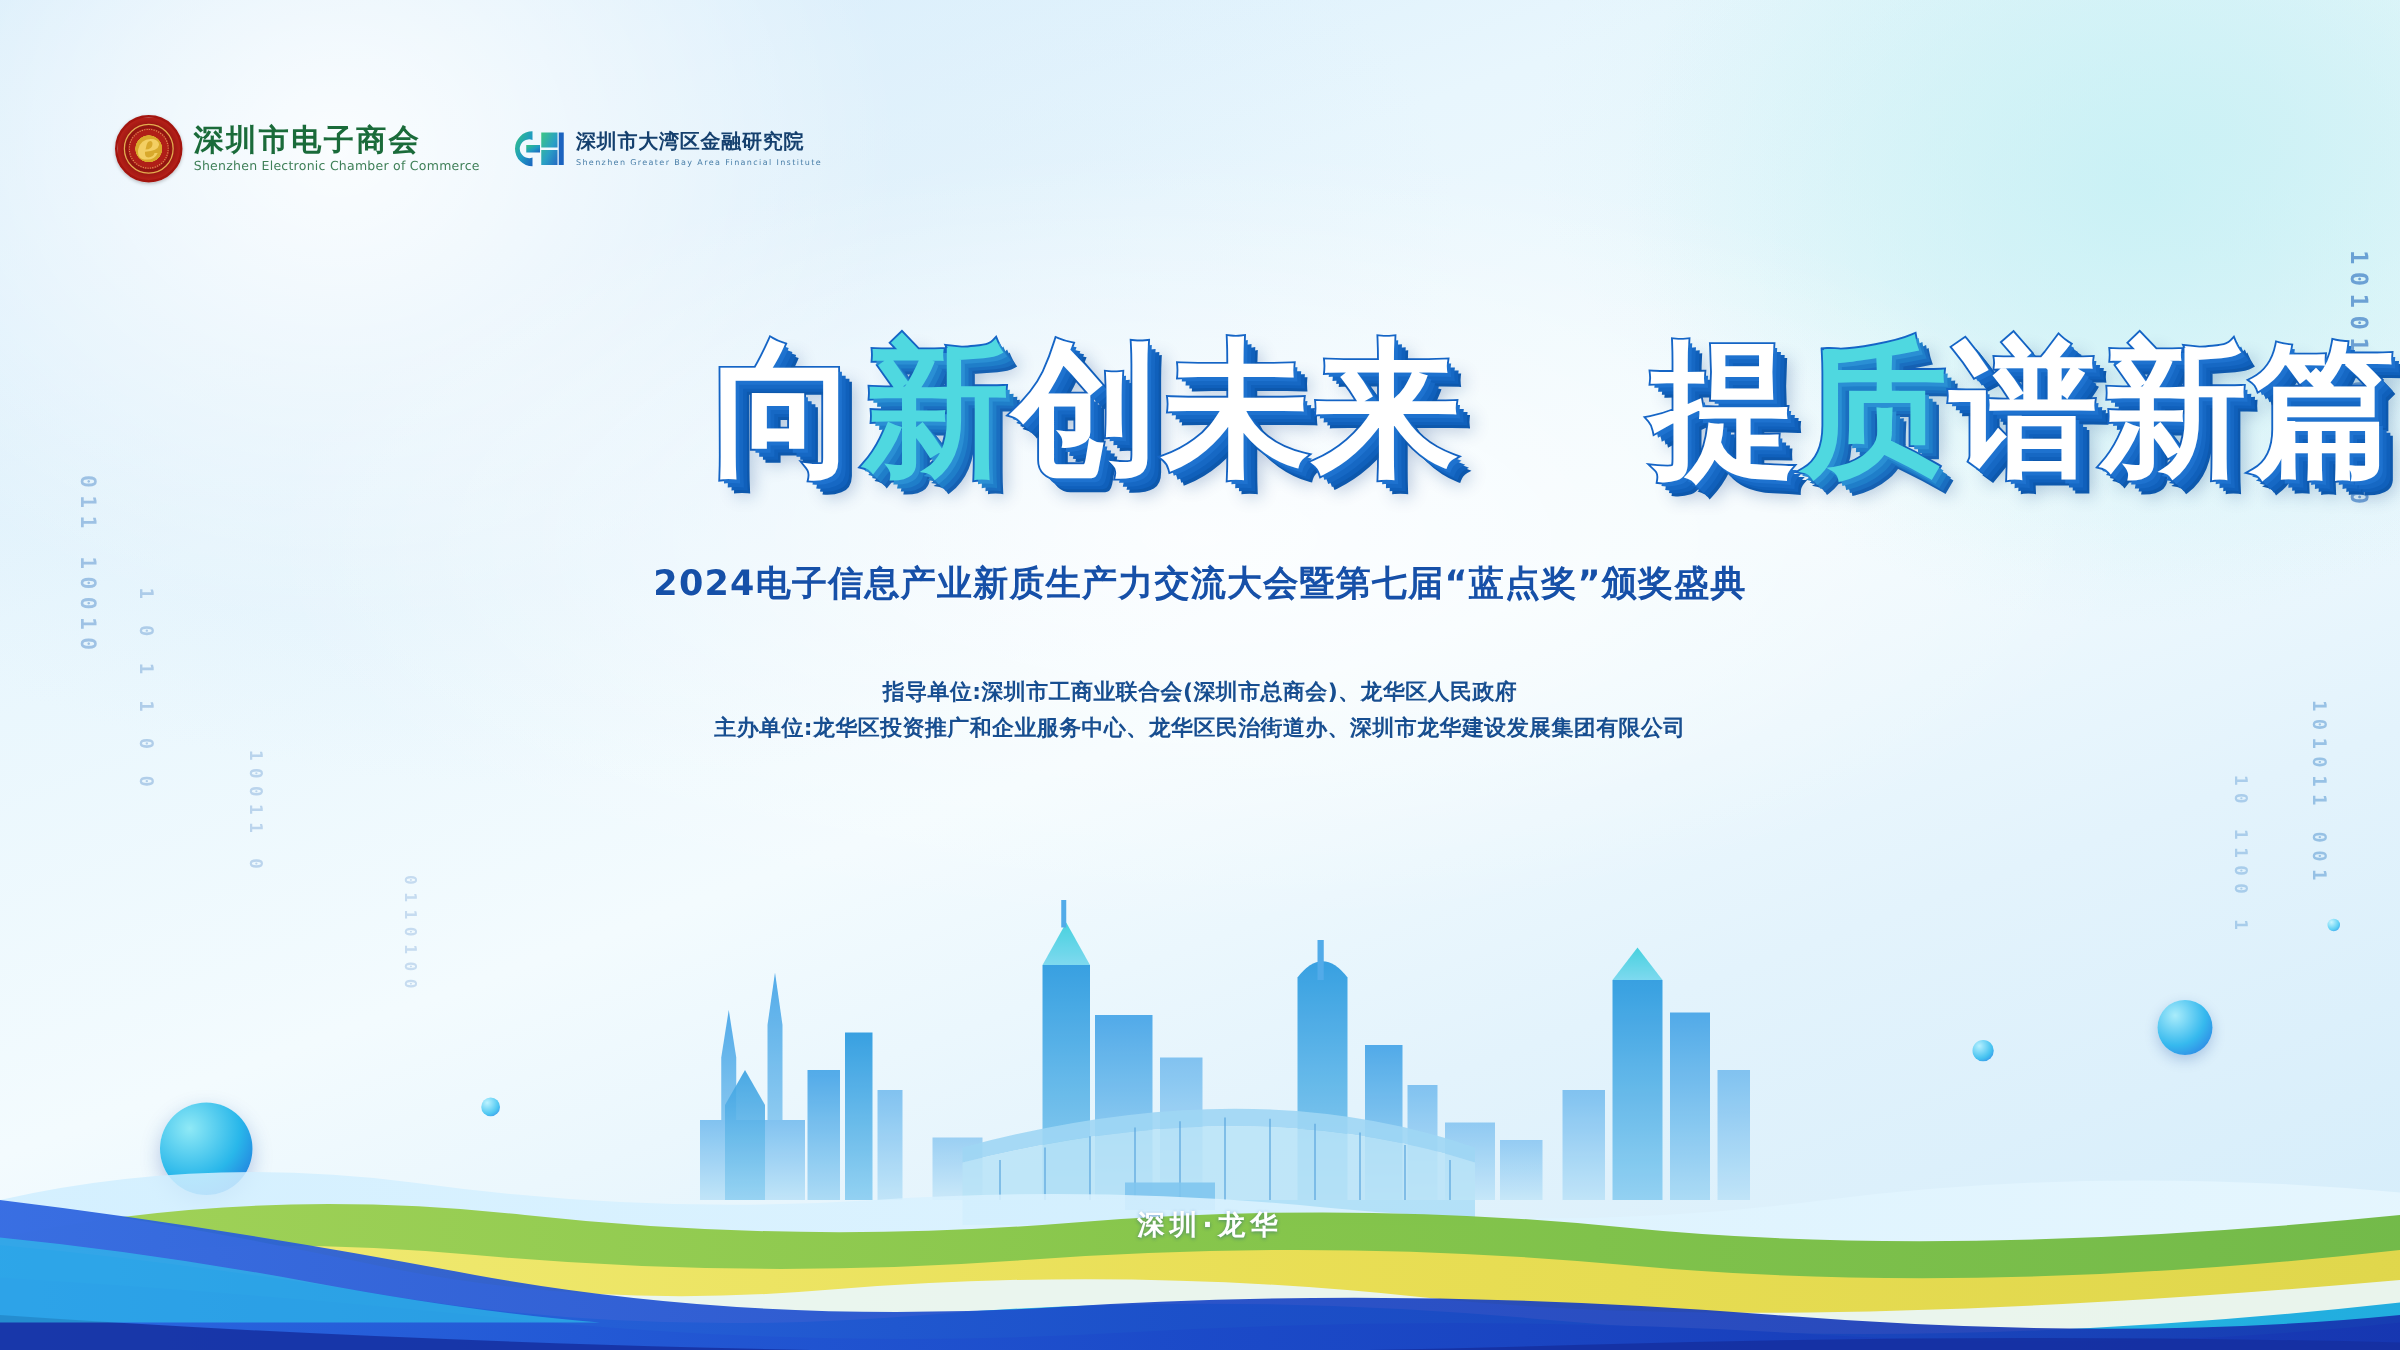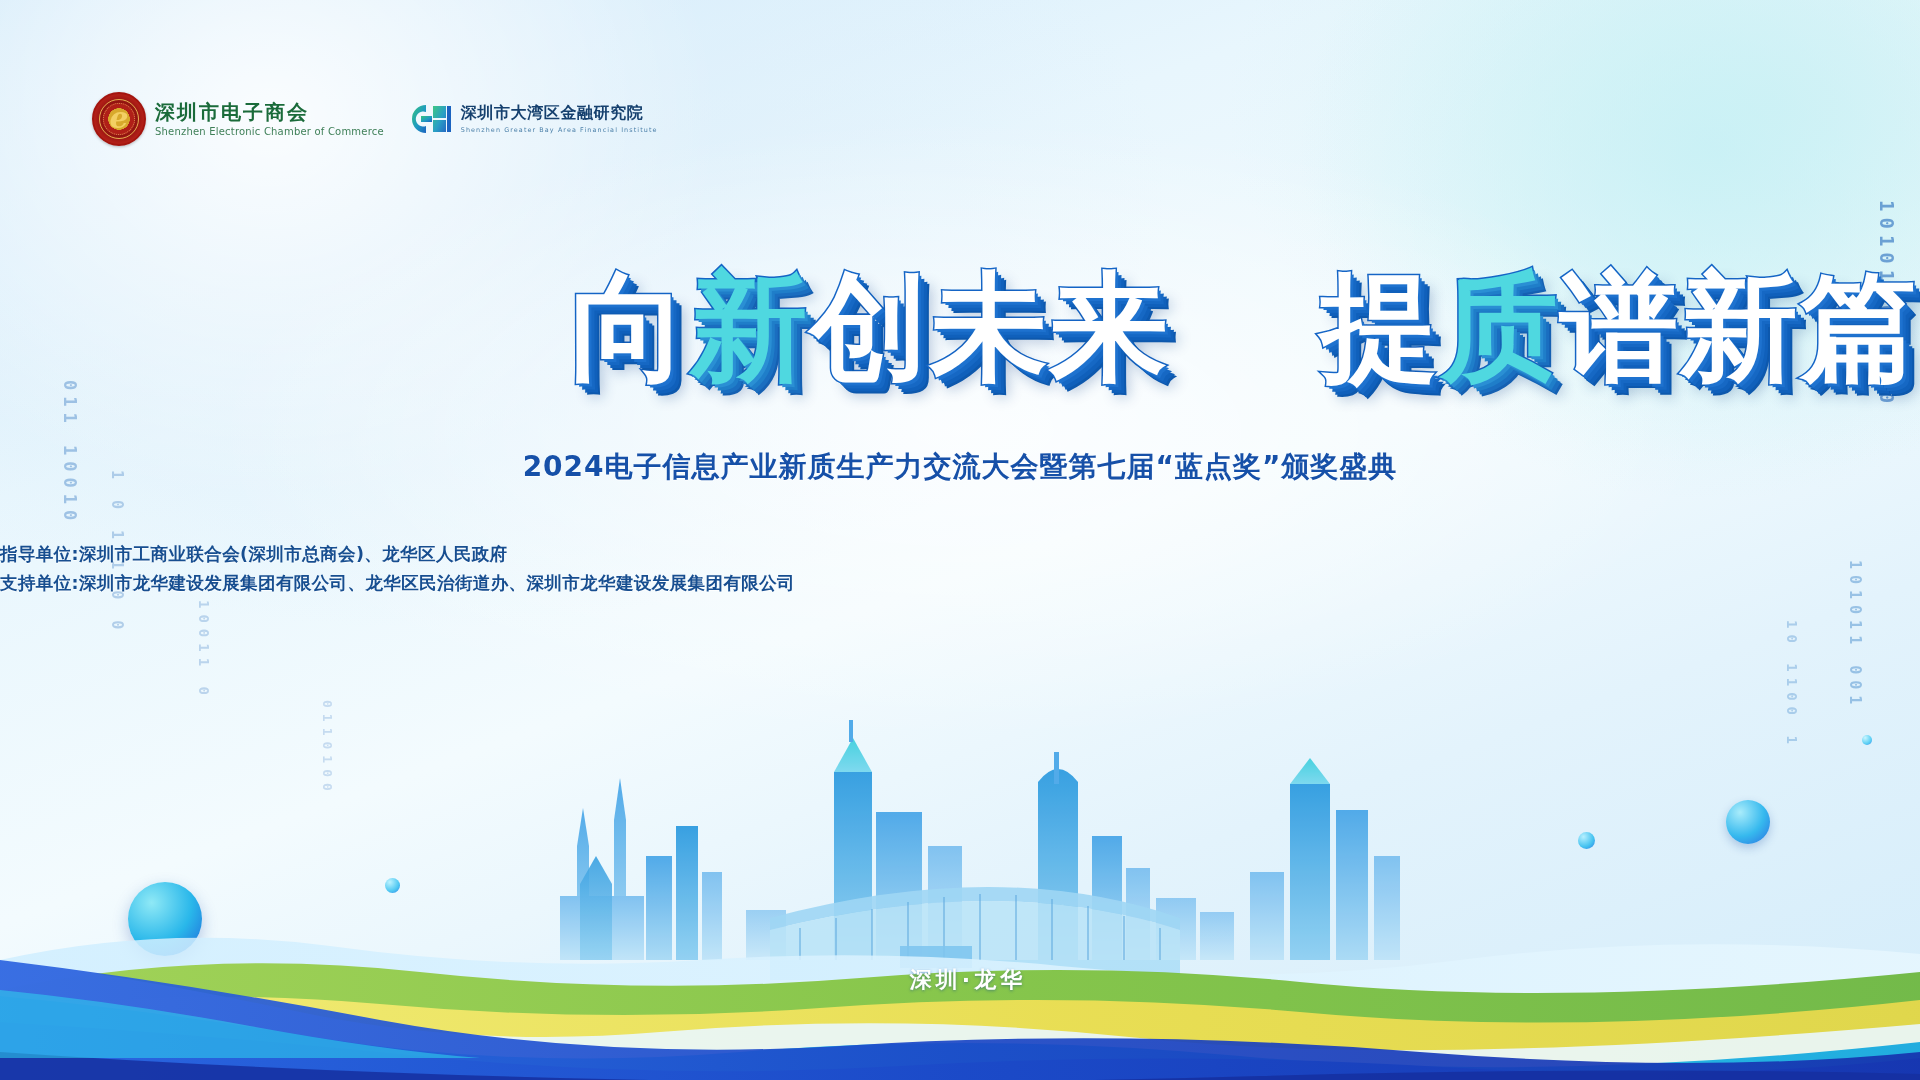--- a/index.html
+++ b/index.html
@@ -70,21 +70,21 @@
     font-family:"DejaVu Serif","Liberation Serif",serif;
     font-size:30px; font-weight:700; font-style:italic;
     color:#f3cf63; line-height:1; padding-bottom:3px;
   }
   .seal .ring {
     position:absolute; inset:9px; border-radius:50%;
     border:1px dotted rgba(245,215,120,.6);
   }
   .logotxt-cn {
     font-family:"DejaVu Sans","Liberation Sans",sans-serif;
-    font-size:20px; font-weight:700; color:#1a6b3a;
+    font-size:24px; font-weight:700; color:#1a6b3a;
     letter-spacing:2px; line-height:1.15; white-space:nowrap;
   }
   .logotxt-en {
     font-size:10px; color:#3e7f57; letter-spacing:.2px;
     white-space:nowrap; margin-top:2px;
   }
 
   .gbi-mark {
     width:46px; height:36px; flex:0 0 auto;
     display:flex; align-items:center; justify-content:center;
@@ -143,20 +143,21 @@
     font-size:28px;
     letter-spacing:1px;
     color:#1650a8;
     white-space:nowrap;
     text-shadow:0 1px 1px rgba(255,255,255,.9);
   }
 
   
   #orgs {
     position:absolute; left:0; right:0; top:540px;
+    text-align:center;
   }
   #orgs .line {
     font-size:17.5px;
     font-weight:600;
     color:#174e90;
     letter-spacing:.4px;
     line-height:29px;
     white-space:nowrap;
     text-shadow:0 1px 1px rgba(255,255,255,.85);
   }
@@ -250,21 +251,21 @@
     <span class="gap"></span>
     <span>
       <span class="ch">提</span><span class="ch hi">质</span><span class="ch">谱</span><span class="ch">新</span><span class="ch">篇</span>
     </span>
   </div>
 
   <div id="subtitle">2024电子信息产业新质生产力交流大会暨第七届“蓝点奖”颁奖盛典</div>
 
   <div id="orgs">
     <div class="line">指导单位:深圳市工商业联合会(深圳市总商会)、龙华区人民政府</div>
-    <div class="line">支持单位:深圳市龙华建设发展集团有限公司、龙华区民治街道办、深圳市龙华建设发展集团有限公司</div>
+    <div class="line">主办单位:龙华区投资推广和企业服务中心、龙华区民治街道办、深圳市龙华建设发展集团有限公司</div>
   </div>
 
   <div id="scene">
     <svg viewBox="0 0 1920 420" preserveAspectRatio="none">
       <defs>
         <linearGradient id="bldA" x1="0" y1="0" x2="0" y2="1">
           <stop offset="0%" stop-color="#7cc0f0"></stop>
             <stop offset="100%" stop-color="#bfe4f8"></stop>
         </linearGradient>
         <linearGradient id="bldB" x1="0" y1="0" x2="0" y2="1">

